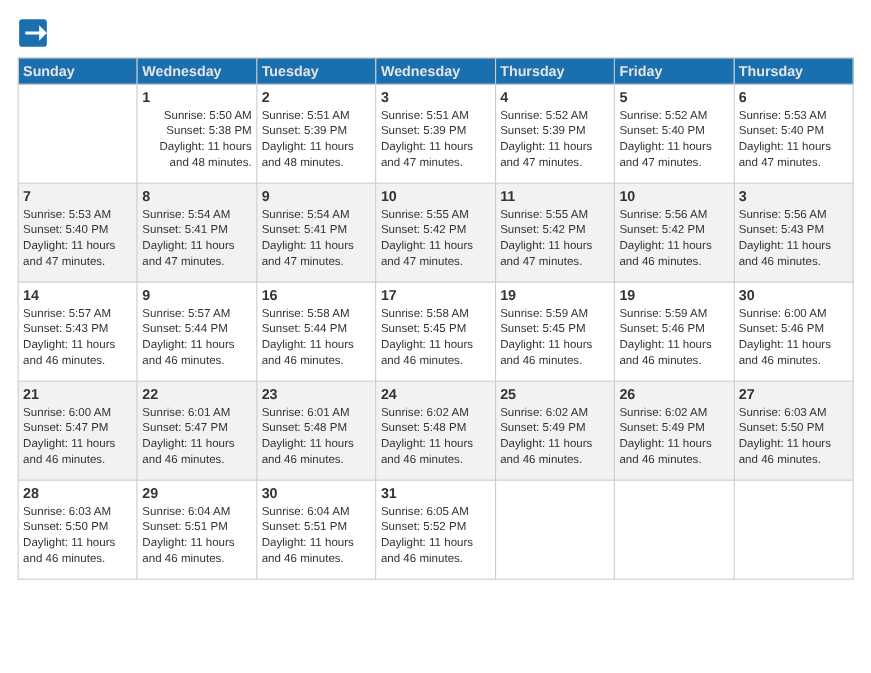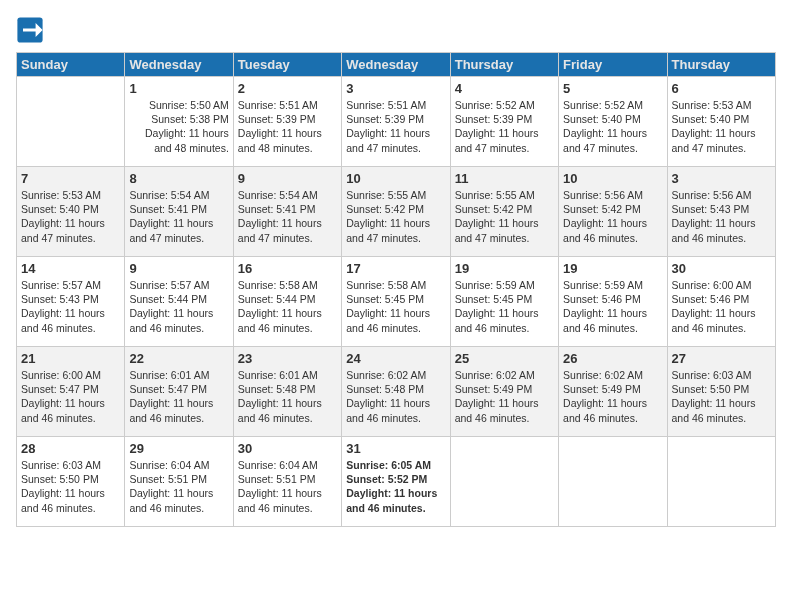--- a/index.html
+++ b/index.html
@@ -333,21 +333,21 @@
         </td>
         <td>
           <span class="day-num">30</span>
           <div class="day-info" style="white-space: pre-line;">Sunrise: 6:04 AM
 Sunset: 5:51 PM
 Daylight: 11 hours
 and 46 minutes.</div>
         </td>
         <td>
           <span class="day-num">31</span>
-          <div class="day-info" style="white-space: pre-line; font-weight: bold;">Sunrise: 6:05 AM
+          <div class="day-info" style="white-space: pre-line;">Sunrise: 6:05 AM
 Sunset: 5:52 PM
 Daylight: 11 hours
 and 46 minutes.</div>
         </td>
         <td class="empty-cell"></td>
         <td class="empty-cell"></td>
         <td class="empty-cell"></td>
       </tr>
     </tbody>
 </table>

